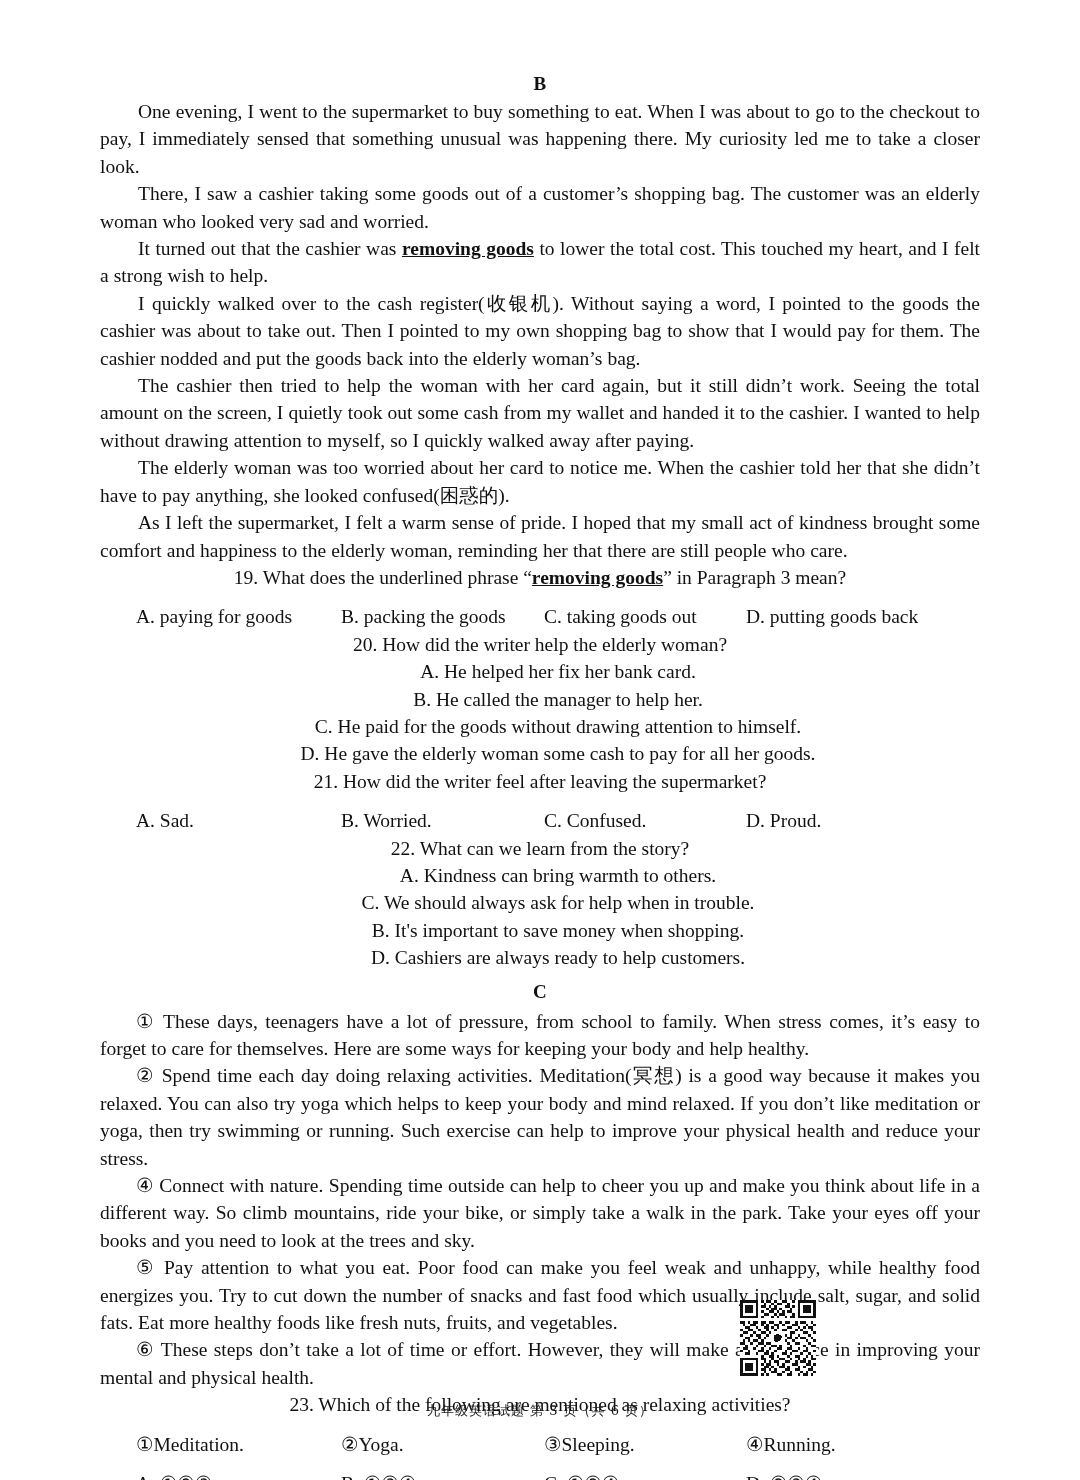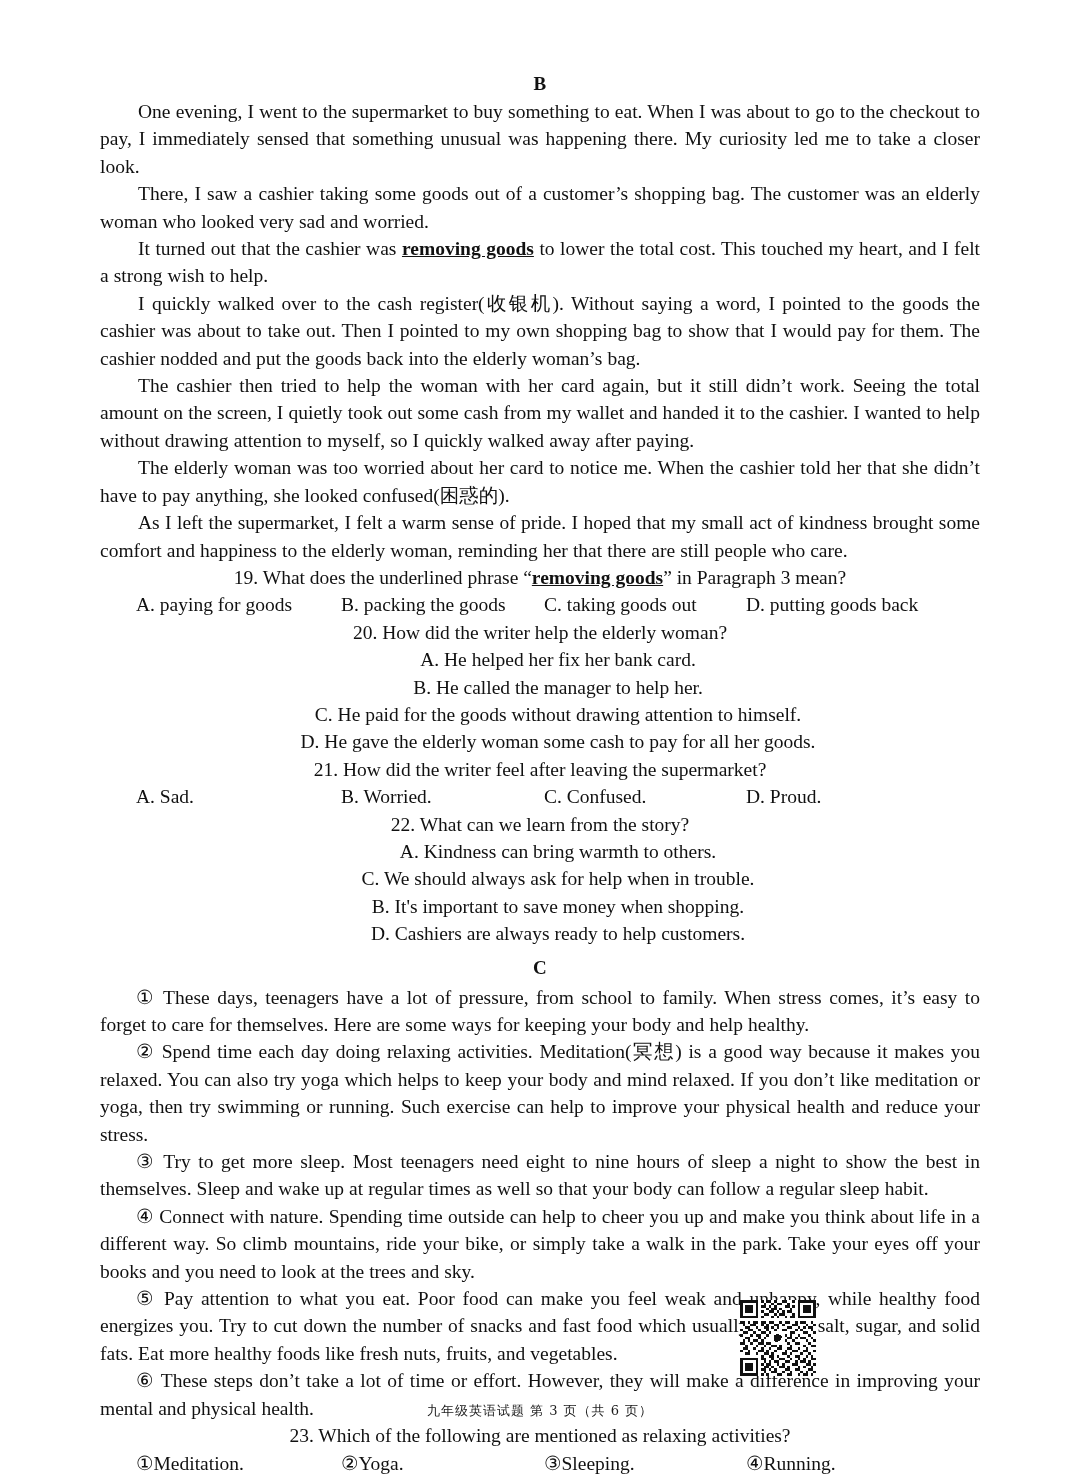--- a/index.html
+++ b/index.html
@@ -64,21 +64,21 @@
     margin: 0;
     font-size: 19.5px;
     line-height: 27.4px;
     padding-left: 36px;
     display: flex;
     align-items: baseline;
   }
   .opt-row .cell {
     display: inline-block;
   }
-  .opt-row .cell.c1 { width: 205px; }
+  .opt-row .cell.c1 { width: 205px; margin-top: 12px; }
   .opt-row .cell.c2 { width: 203px; }
   .opt-row .cell.c3 { width: 202px; }
   .opt-row .cell.c4 { width: auto; }
   u.phrase {
     font-weight: bold;
     text-decoration: underline;
     text-underline-offset: 1px;
   }
   .qr {
     position: absolute;
@@ -142,21 +142,20 @@
     <p class="q-line"><span>22.</span> <span>What can we learn from the story?</span></p>
     <p class="opt-line">A. Kindness can bring warmth to others.</p>
     <p class="opt-line">C. We should always ask for help when in trouble.</p>
     <p class="opt-line">B. It's important to save money when shopping.</p>
     <p class="opt-line">D. Cashiers are always ready to help customers.</p>
 
     <div class="section-head c-head">C</div>
 
     <p class="para circled">① These days, teenagers have a lot of pressure, from school to family. When stress comes, it’s easy to forget to care for themselves. Here are some ways for keeping your body and help healthy.</p>
     <p class="para circled">② Spend time each day doing relaxing activities. Meditation(冥想) is a good way because it makes you relaxed. You can also try yoga which helps to keep your body and mind relaxed. If you don’t like meditation or yoga, then try swimming or running. Such exercise can help to improve your physical health and reduce your stress.</p>
-    <p class="para circled">③ Try to get more sleep. Most teenagers need eight to nine hours of sleep a night to show the best in themselves. Sleep and wake up at regular times as well so that your body can follow a regular sleep habit.</p>
     <p class="para circled">④ Connect with nature. Spending time outside can help to cheer you up and make you think about life in a different way. So climb mountains, ride your bike, or simply take a walk  in the park. Take your eyes off your books and you need to look at the trees and sky.</p>
     <p class="para circled">⑤ Pay attention to what you eat. Poor food can make you feel weak and unhappy, while healthy food energizes you. Try to cut down the number of snacks and fast food which usually include salt, sugar, and solid fats. Eat more healthy foods like fresh nuts, fruits, and vegetables.</p>
     <p class="para circled">⑥ These steps don’t take a lot of time or effort. However, they will make a difference in improving your mental and physical health.</p>
 
     <p class="q-line"><span>23.</span> <span>Which of the following are mentioned as relaxing activities?</span></p>
     <div class="opt-row">
       <span class="cell c1">①Meditation.</span>
       <span class="cell c2">②Yoga.</span>
       <span class="cell c3">③Sleeping.</span>
       <span class="cell c4">④Running.</span>

